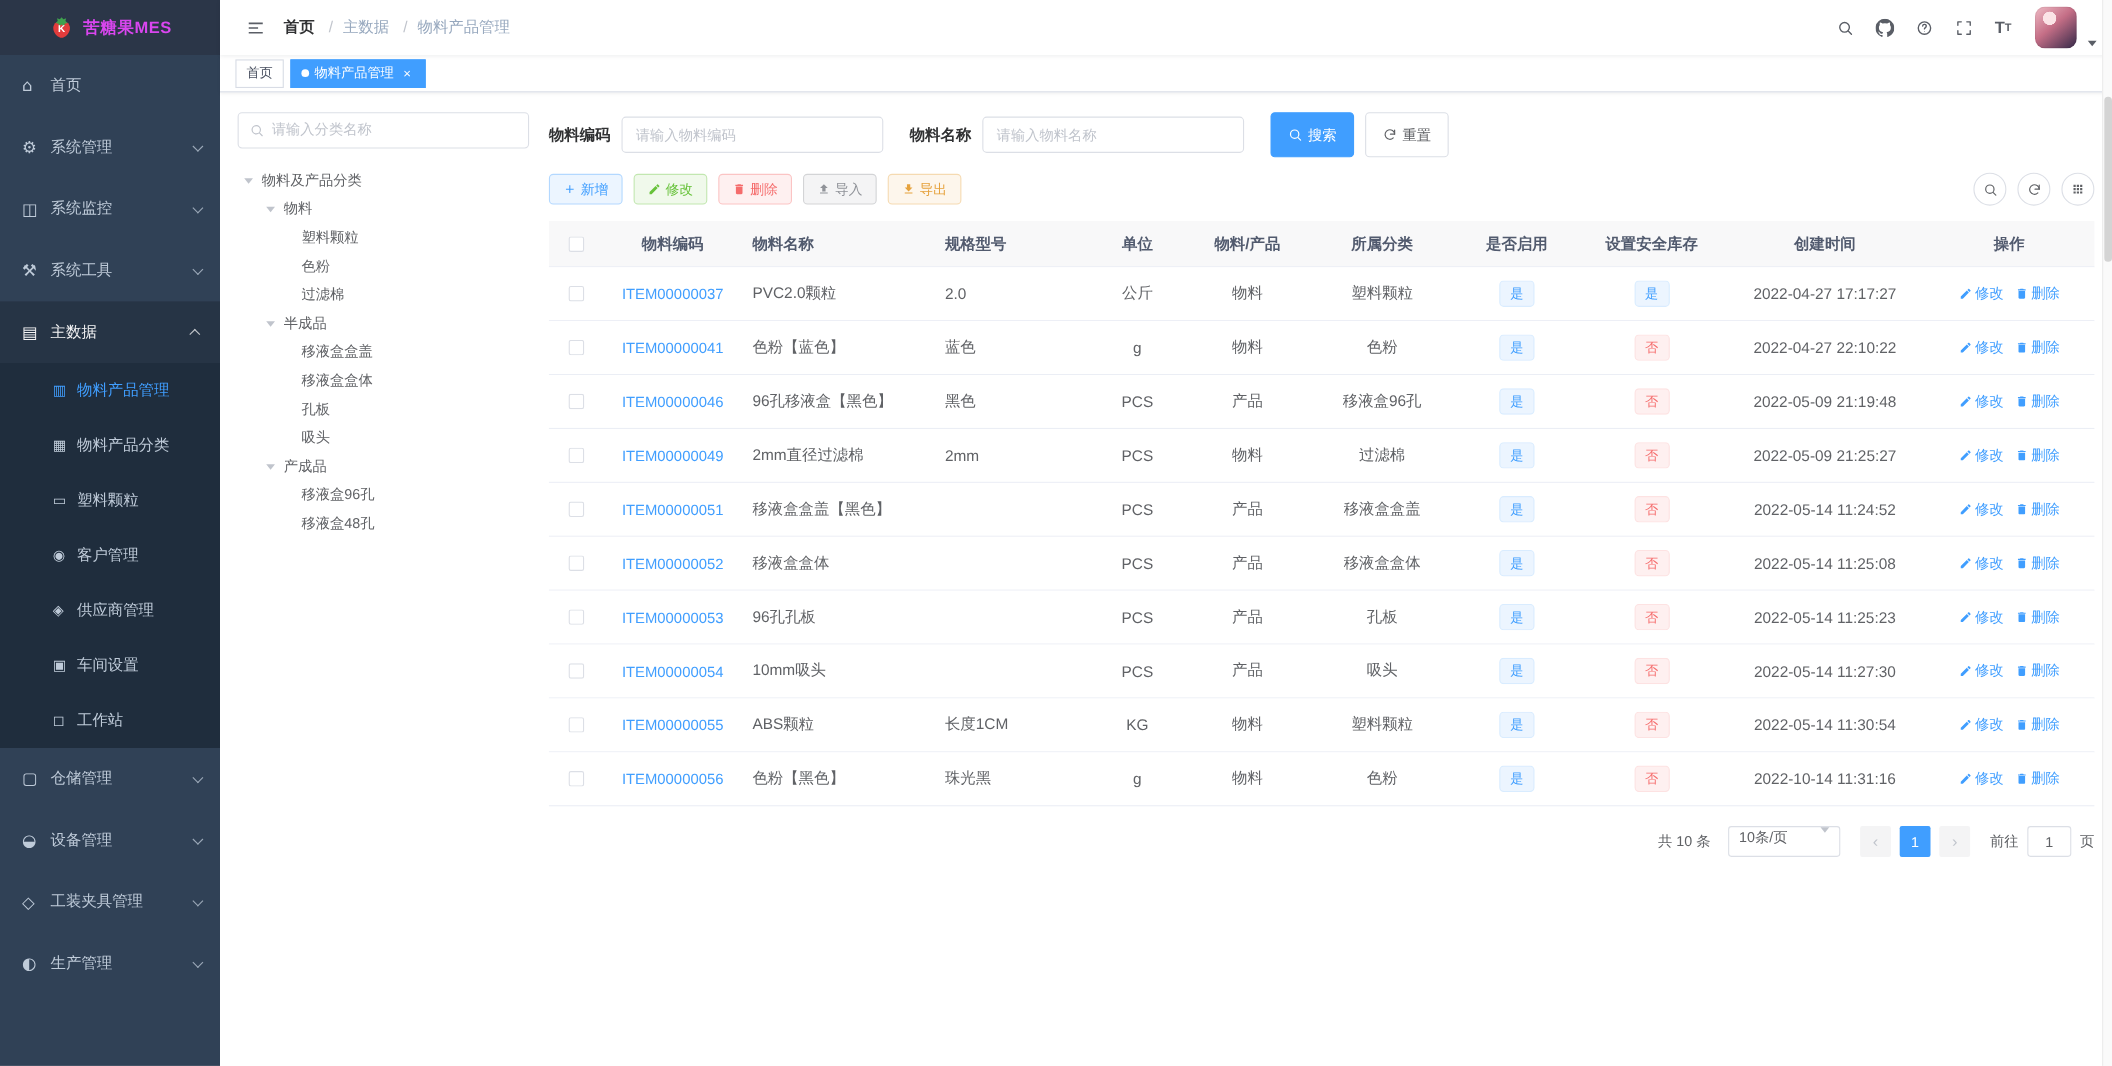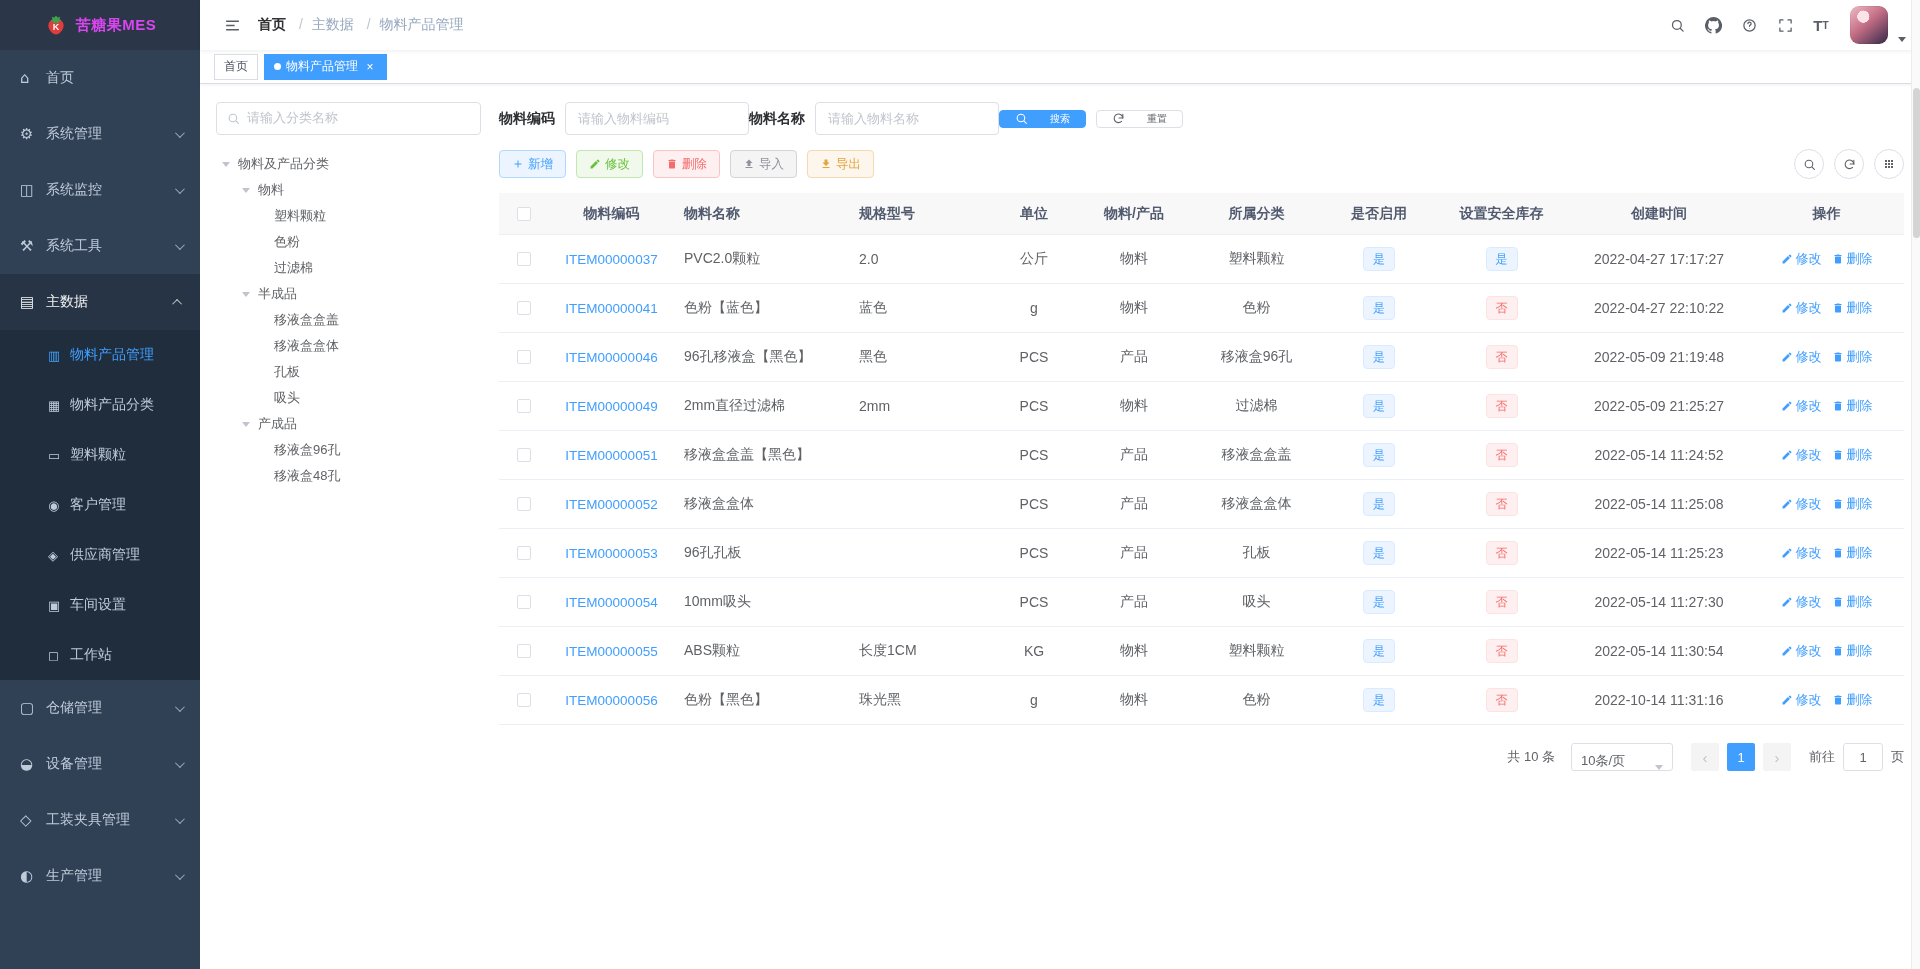--- a/index.html
+++ b/index.html
@@ -67,23 +67,23 @@
 .tree-search input::placeholder{color:#c0c4cc}
 .tree-node{height:26px;display:flex;align-items:center;font-size:13px;color:#606266;cursor:pointer}
 .tree-node[data-depth="0"]{padding-left:6px}
 .tree-node[data-depth="1"]{padding-left:26px}
 .tree-node[data-depth="2"]{padding-left:58px}
 .tree-caret{width:0;height:0;border-left:4px solid transparent;border-right:4px solid transparent;border-top:5px solid #c0c4cc;margin-right:8px;flex-shrink:0}
 
 .panel{flex:1;min-width:0}
 .filters{display:flex;align-items:center;margin-bottom:14px}
 .f-label{font-size:14px;color:#303133;font-weight:bold;margin-right:10px;white-space:nowrap}
-.f-input{width:184px;height:33px;border:1px solid #dcdfe6;border-radius:4px;padding:0 12px;font-size:13px;color:#606266;outline:none;font-family:inherit;}
+.f-input{width:238px;height:33px;border:1px solid #dcdfe6;border-radius:4px;padding:0 12px;font-size:13px;color:#606266;outline:none;font-family:inherit;margin-right:24px}
 .f-input::placeholder{color:#c0c4cc}
-.btn{height:18px;padding:0 15px;border-radius:4px;font-size:10px;display:inline-flex;align-items:center;gap:22px;cursor:pointer;border:1px solid transparent;font-family:inherit;white-space:nowrap}
+.btn{height:41px;padding:0 15px;border-radius:4px;font-size:13px;display:inline-flex;align-items:center;gap:5px;cursor:pointer;border:1px solid transparent;font-family:inherit;white-space:nowrap}
 .btn-primary{background:#409eff;color:#fff;border-color:#409eff}
 .btn-default{background:#fff;border-color:#dcdfe6;color:#606266;margin-left:10px}
 
 .toolbar{display:flex;align-items:center;margin-bottom:14px}
 .btn-mini{height:28px;padding:0 12px;border-radius:4px;font-size:12.5px;display:inline-flex;align-items:center;gap:4px;cursor:pointer;font-family:inherit;margin-right:10px;white-space:nowrap}
 .btn-plain-primary{background:#ecf5ff;border:1px solid #b3d8ff;color:#409eff}
 .btn-plain-success{background:#f0f9eb;border:1px solid #c2e7b0;color:#67c23a}
 .btn-plain-danger{background:#fef0f0;border:1px solid #fbc4c4;color:#f56c6c}
 .btn-plain-info{background:#f4f4f5;border:1px solid #d3d4d6;color:#909399}
 .btn-plain-warning{background:#fdf6ec;border:1px solid #f5dab1;color:#e6a23c}
@@ -100,21 +100,21 @@
 .checkbox{width:14px;height:14px;border:1px solid #dcdfe6;border-radius:2px;background:#fff;display:inline-block;cursor:pointer}
 .link{color:#409eff;text-decoration:none;cursor:pointer;font-size:13.5px}
 .tag{display:inline-block;height:24px;line-height:22px;padding:0 9px;border-radius:4px;font-size:12px;background:#fef0f0;border:1px solid #fde2e2;color:#f56c6c;cursor:pointer}
 .tag.on{background:#ecf5ff;border-color:#d9ecff;color:#409eff}
 .op-link{color:#409eff;text-decoration:none;cursor:pointer;font-size:13px;display:inline-flex;align-items:center;gap:3px}
 .ic12{width:12px;height:12px;fill:currentColor}
 .ics{width:15px;height:15px;fill:none;stroke:currentColor;stroke-width:2;stroke-linecap:round;stroke-linejoin:round}
 .ic18{width:17px;height:17px;fill:currentColor}
 
 .pagination{margin-top:18px;display:flex;align-items:center;justify-content:flex-end;font-size:13px;color:#606266}
-.pg-size{width:102px;height:28px;border:1px solid #dcdfe6;border-radius:3px;display:flex;align-items:flex-end;justify-content:space-between;padding:0 9px;margin:0 14px 0 16px;color:#606266;cursor:pointer;background:#fff}
+.pg-size{width:102px;height:28px;border:1px solid #dcdfe6;border-radius:3px;display:flex;align-items:flex-start;justify-content:space-between;padding:0 9px;margin:0 14px 0 16px;color:#606266;cursor:pointer;background:#fff}
 .pg-caret{width:0;height:0;border-left:4px solid transparent;border-right:4px solid transparent;border-top:5px solid #c0c4cc}
 .pg-btn{min-width:28px;height:28px;border:none;border-radius:2px;background:#f4f4f5;color:#c0c4cc;font-size:15px;margin:0 4px;cursor:pointer;font-family:inherit}
 .pg-btn.prev::before{content:"‹"}
 .pg-btn.next::before{content:"›"}
 .pg-btn.page{color:#fff;background:#409eff;font-size:13px}
 .pg-goto{margin-left:14px;margin-right:8px}
 .pg-input{width:40px;height:28px;border:1px solid #dcdfe6;border-radius:3px;text-align:center;font-size:13px;color:#606266;outline:none;font-family:inherit;margin-right:8px}
 
 .scrollbar{position:absolute;right:0;top:0;width:9px;height:100%;background:#fafafa;border-left:1px solid #ececec;z-index:5}
 .scroll-thumb{position:absolute;top:88px;left:1px;width:7px;height:150px;border-radius:4px;background:#d4d4d4}

